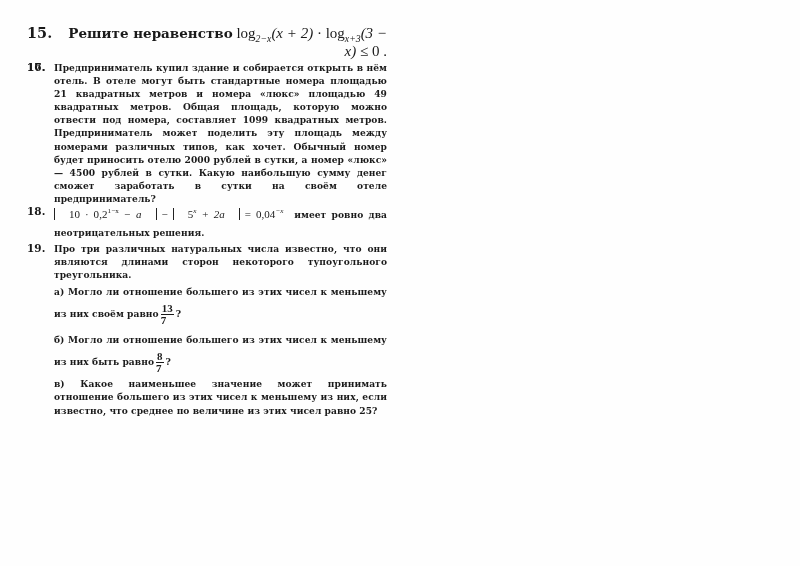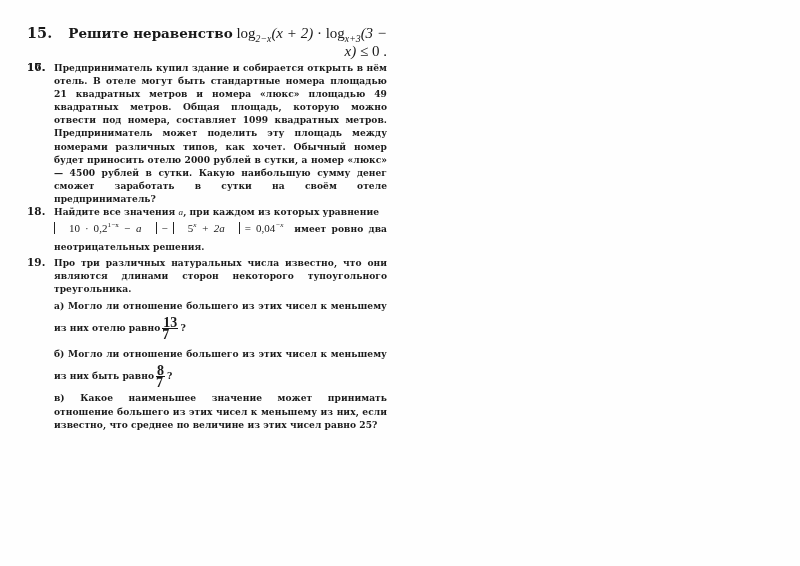--- a/index.html
+++ b/index.html
@@ -10,21 +10,21 @@
   .num { position:absolute; left:0; top:0; font-weight:bold; font-family:"DejaVu Serif",serif; }
   .p15 { font-size:14.5px; line-height:18px; margin-bottom:1px;text-align:right; }
   .p15 .num { font-size:14.5px; }
   .p15 .body { font-family:"Liberation Serif",serif; font-size:15px; }
   .txt { font-size:9.1px; line-height:13.1px; text-align:justify; font-weight:bold; letter-spacing:0.05px; }
   .txt .num { font-size:10.5px; line-height:13px; }
   .para { text-align:justify; text-align-last:left; }
   .math { font-family:"Liberation Serif",serif; font-style:italic; font-weight:normal; }
   .mroman { font-family:"Liberation Serif",serif; font-weight:normal; font-style:normal; }
   sub, sup { font-size:65%; line-height:0;margin-top:20px; }
-  .frac { display:inline-block; vertical-align:middle; text-align:center; font-family:"Liberation Serif",serif; font-weight:bold; font-size:14px; line-height:11px; margin:0 2px; }
+  .frac { display:inline-block; vertical-align:middle; text-align:center; font-family:"Liberation Serif",serif; font-weight:bold; font-size:11px; line-height:11px; margin:0 2px; }
   .frac .n { display:block; border-bottom:1px solid #1a1a1a; padding:0 1px; }
   .frac .d { display:block; }
   .eqline { font-family:"Liberation Serif",serif; font-size:11px; font-weight:normal; }
   .abs { border-left:1px solid #222; border-right:1px solid #222; padding:0 14px; }
   .fracline { line-height:22px; }
   .gap { height:3px; }
 </style>
 </head>
 <body>
 
@@ -40,28 +40,27 @@
       <span class="num">16.</span>
     </div>
 
     <div class="prob txt">
       <span class="num">17.</span>
       <div class="para">Предприниматель купил здание и собирается открыть в нём отель. В отеле могут быть стандартные номера площадью 21 квадратных метров и номера «люкс» площадью 49 квадратных метров. Общая площадь, которую можно отвести под номера, составляет 1099 квадратных метров. Предприниматель может поделить эту площадь между номерами различных типов, как хочет. Обычный номер будет приносить отелю 2000 рублей в сутки, а номер «люкс» — 4500 рублей в сутки. Какую наибольшую сумму денег сможет заработать в сутки на своём отеле предприниматель?</div>
     </div>
 
     <div class="prob txt">
       <span class="num">18.</span>
-      <div class="para"><span>Найдите все значения</span> <span class="math">a</span><span>, при каждом из которых уравнение</span></div>
       <div class="para" style="line-height:18px;"><span class="eqline"><span class="abs"><span>10 · 0,2</span><sup>1−x</sup><span class="math"> − a</span></span><span> − </span><span class="abs"><span>5</span><sup class="math">x</sup><span class="math"> + 2a</span></span><span> = 0,04</span><sup class="math">−x</sup></span>&nbsp;&nbsp;<span>имеет ровно два неотрицательных решения.</span></div>
     </div>
 
     <div class="prob txt">
       <span class="num">19.</span>
       <div class="para">Про три различных натуральных числа известно, что они являются длинами сторон некоторого тупоугольного треугольника.</div>
-      <div class="para fracline"><span>а) Могло ли отношение большего из этих чисел к меньшему из них отелю равно</span><span class="frac"><span class="n">13</span><span class="d">7</span></span><span>?</span></div>
+      <div class="para fracline"><span>а) Могло ли отношение большего из этих чисел к меньшему из них своём равно</span><span class="frac"><span class="n">13</span><span class="d">7</span></span><span>?</span></div>
       <div class="gap"></div>
       <div class="para fracline"><span>б) Могло ли отношение большего из этих чисел к меньшему из них быть равно</span><span class="frac"><span class="n">8</span><span class="d">7</span></span><span>?</span></div>
       <div class="gap"></div>
       <div class="para">в) Какое наименьшее значение может принимать отношение большего из этих чисел к меньшему из них, если известно, что среднее по величине из этих чисел равно 25?</div>
     </div>
 
   </div>
 </div>
 
 </body></html>

